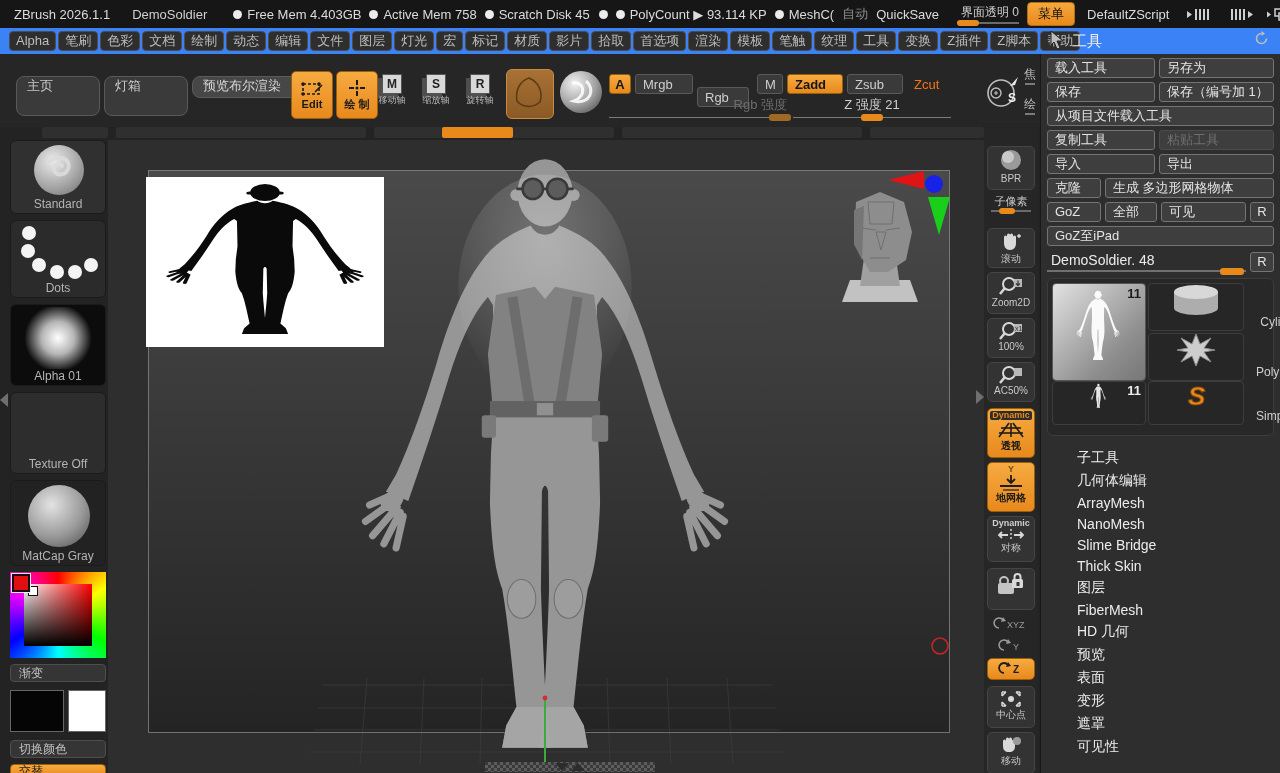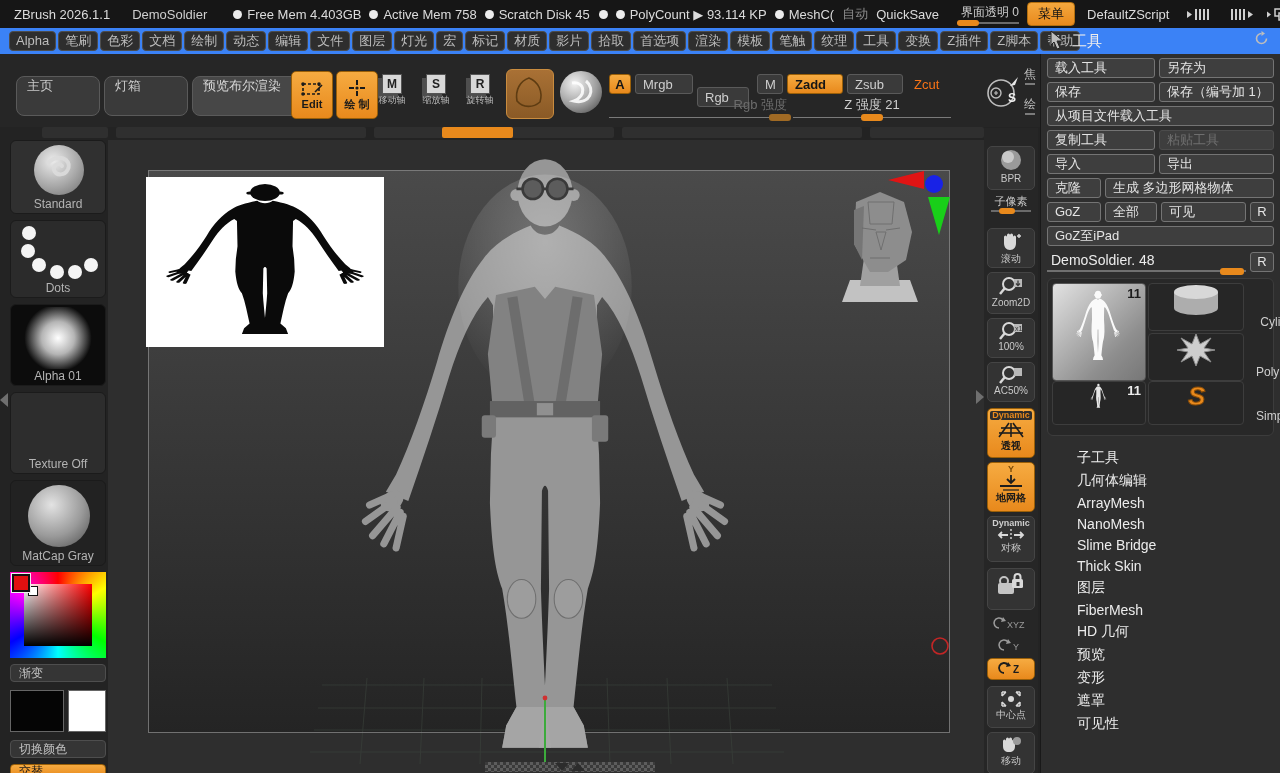--- a/index.html
+++ b/index.html
@@ -229,21 +229,21 @@
       <path d="M7.5,0 L11,2.5 L7.5,5 Z" fill="#bdbdbd"></path>
     </svg>
 
   <div class="abs topshelf">
     <div class="sbtn" style="left:16px;top:22px;width:84px;height:40px">
         <span>主页</span>
       </div>
     <div class="sbtn" style="left:104px;top:22px;width:84px;height:40px">
         <span>灯箱</span>
       </div>
-    <div class="sbtn light" style="left:192px;top:22px;width:110px;height:40px">
+    <div class="sbtn light" style="left:192px;top:22px;width:110px;height:22px">
         <span>预览布尔渲染</span>
       </div>
 
     <div class="obig" style="left:291px;top:17px;width:40px;height:46px">
       <svg width="22" height="18" viewBox="0 0 22 18">
           <rect x="2" y="4" width="16" height="10" fill="none" stroke="#1a1a1a" stroke-width="1.6" stroke-dasharray="3 2"></rect>
           <circle cx="2" cy="4" r="1.8" fill="#1a1a1a"></circle>
           <circle cx="18" cy="4" r="1.8" fill="#1a1a1a"></circle>
           <circle cx="2" cy="14" r="1.8" fill="#1a1a1a"></circle>
           <path d="M14,12 L21,5" stroke="#1a1a1a" stroke-width="1.6"></path>
@@ -700,20 +700,21 @@
       <div class="sec">子工具</div>
       <div class="sec">几何体编辑</div>
       <div class="sec">ArrayMesh</div>
       <div class="sec">NanoMesh</div>
       <div class="sec">Slime Bridge</div>
       <div class="sec">Thick Skin</div>
       <div class="sec">图层</div>
       <div class="sec">FiberMesh</div>
       <div class="sec">HD 几何</div>
       <div class="sec">预览</div>
+      <div class="sec">表面</div>
       <div class="sec">变形</div>
       <div class="sec">遮罩</div>
       <div class="sec">可见性</div>
 
     </div>
   </div>
 
 </div>
 
 </body></html>

